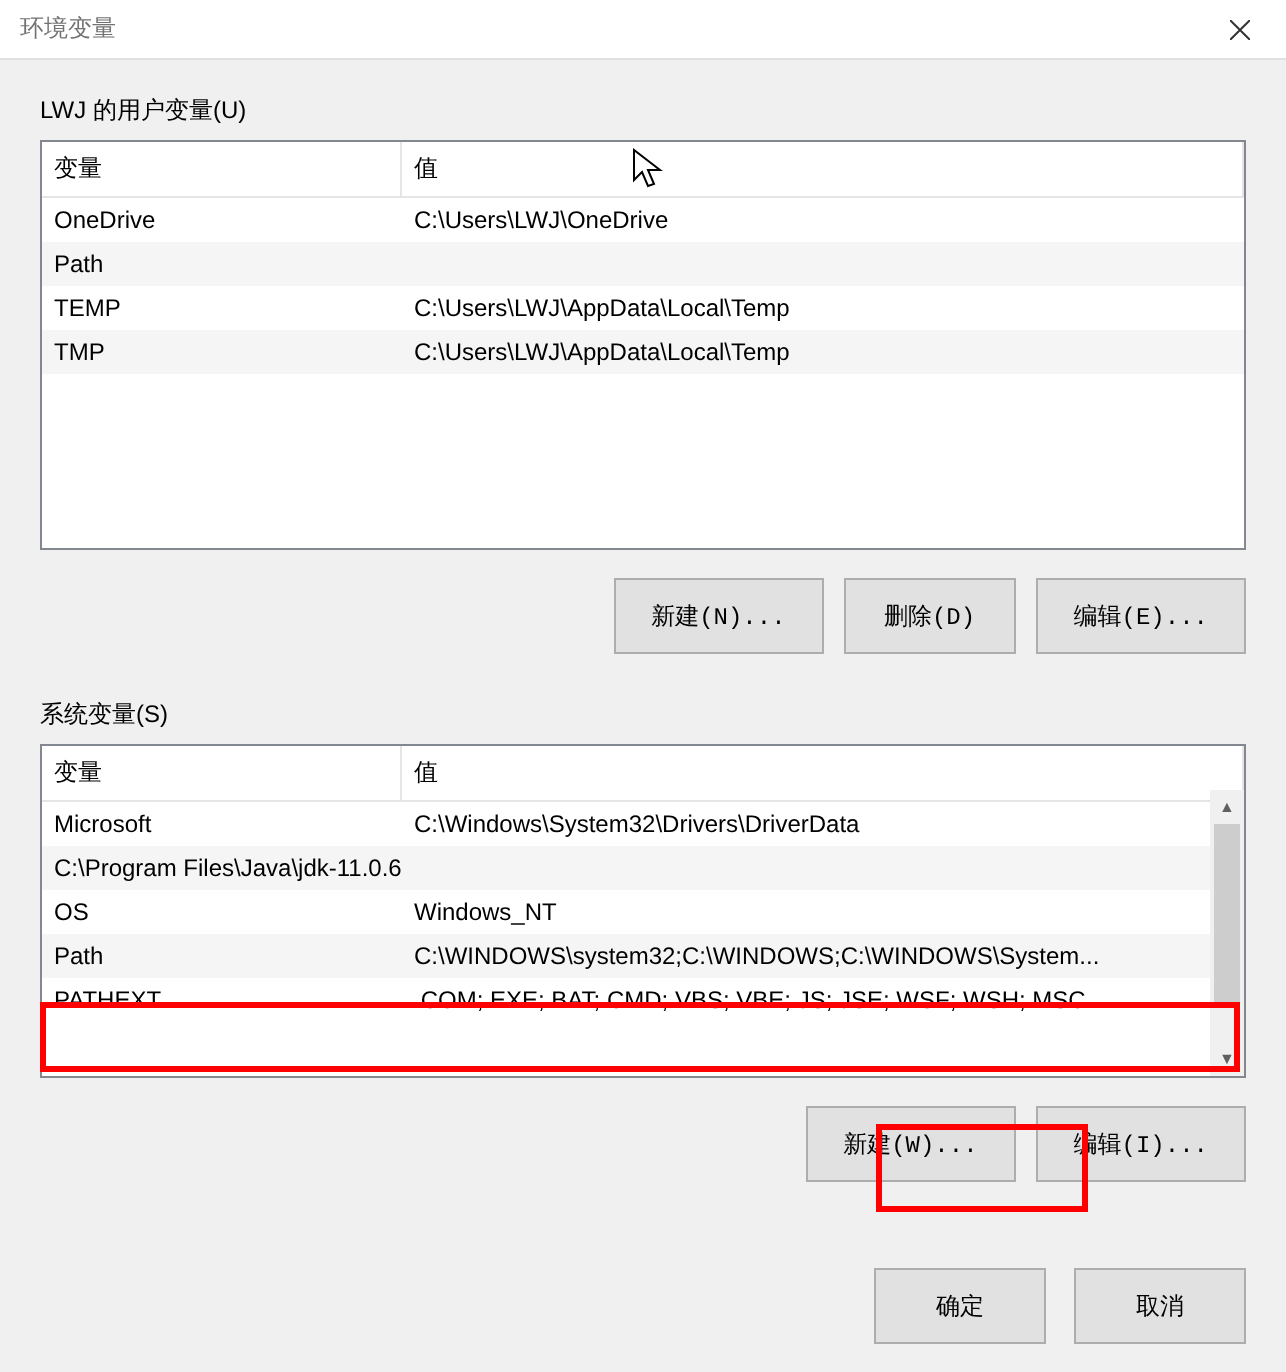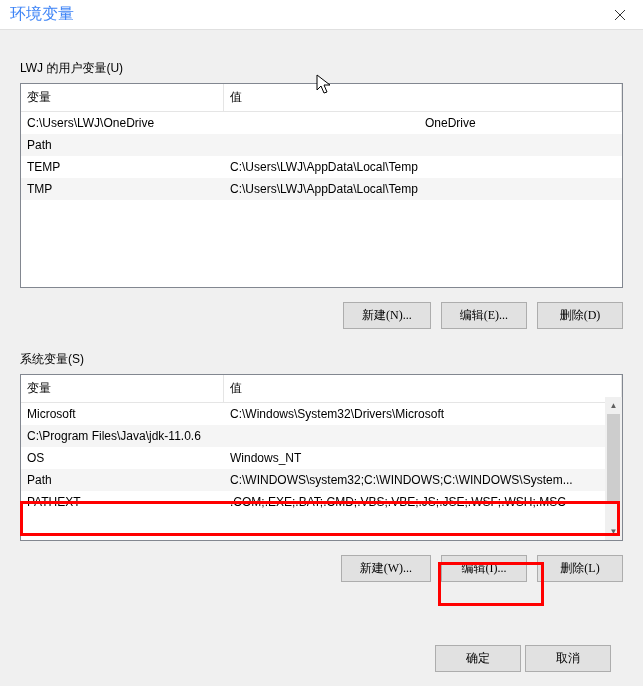--- a/index.html
+++ b/index.html
@@ -20,55 +20,55 @@
   }
   .titlebar {
     height: 30px;
     display: flex;
     align-items: center;
     padding: 0 10px;
     background: #fff;
     border-bottom: 1px solid #e0e0e0;
     position: relative;
   }
-  .titlebar .title { font-size: 16px; color: #3b82f6; }
+  .titlebar .title { font-size: 12px; color: #737373; }
   .titlebar .close {
     position: absolute;
     right: 0;
     top: 0;
     width: 46px;
     height: 30px;
     display: flex;
     align-items: center;
     justify-content: center;
   }
   .titlebar .close svg { width: 10px; height: 10px; }
   .content { padding: 12px 20px 0 20px; }
   .group { margin-bottom: 22px; }
-  .group-label { font-size: 12px; margin: 18px 0 6px 0; }
+  .group-label { font-size: 12px; margin: 5px 0 6px 0; }
   .list {
     border: 1px solid #828790;
     background: #fff;
     width: 100%;
     height: 205px;
     overflow: hidden;
     position: relative;
   }
   .list.sys { height: 167px; }
   .header-row {
     display: flex;
     background: #fff;
     border-bottom: 1px solid #e5e5e5;
   }
   .header-cell {
     padding: 5px 6px;
     font-size: 12px;
     border-right: 1px solid #e5e5e5;
   }
-  .col-name { width: 203px; flex-shrink: 0; }
+  .col-name { width: 180px; flex-shrink: 0; }
   .col-value { flex: 1; }
   .rows { }
   .row {
     display: flex;
     padding: 0;
   }
   .row:nth-child(even) { background: #f5f5f5; }
   .row:nth-child(odd)  { background: #fff; }
   .cell {
     padding: 4px 6px;
@@ -78,34 +78,34 @@
     text-overflow: ellipsis;
   }
   .btn-row {
     display: flex;
     justify-content: flex-end;
     gap: 10px;
     margin-top: 14px;
   }
   .btn {
     min-width: 86px;
-    height: 27px;
+    height: 38px;
     background: #e1e1e1;
     border: 1px solid #adadad;
     font-size: 12px;
     padding: 0 18px;
     cursor: pointer;
-    font-family: Liberation Serif, serif;
+    font-family: Liberation Mono, monospace;
   }
   .dialog-buttons {
     position: absolute;
-    right: 32px;
+    right: 20px;
     bottom: 14px;
     display: flex;
-    gap: 4px;
+    gap: 14px;
   }
   .scrollbar {
     position: absolute;
     right: 0;
     top: 22px;
     bottom: 0;
     width: 17px;
     background: #f0f0f0;
   }
   .scrollbar .thumb {
@@ -156,54 +156,54 @@
 
     <div class="group">
       <div class="group-label">LWJ 的用户变量(U)</div>
       <div class="list">
         <div class="header-row">
           <div class="header-cell col-name">变量</div>
           <div class="header-cell col-value">值</div>
         </div>
         <div class="rows">
           <div class="row">
+            <div class="cell col-name">OneDrive</div>
             <div class="cell col-value">C:\Users\LWJ\OneDrive</div>
-            <div class="cell col-name">OneDrive</div>
           </div>
           <div class="row">
             <div class="cell col-name">Path</div>
           </div>
           <div class="row">
             <div class="cell col-name">TEMP</div>
             <div class="cell col-value">C:\Users\LWJ\AppData\Local\Temp</div>
           </div>
           <div class="row">
             <div class="cell col-name">TMP</div>
             <div class="cell col-value">C:\Users\LWJ\AppData\Local\Temp</div>
           </div>
         </div>
       </div>
       <div class="btn-row">
         <button class="btn">新建(N)...</button>
+        <button class="btn">删除(D)</button>
         <button class="btn">编辑(E)...</button>
-        <button class="btn">删除(D)</button>
       </div>
     </div>
 
     <div class="group">
       <div class="group-label">系统变量(S)</div>
       <div class="list sys">
         <div class="header-row">
           <div class="header-cell col-name">变量</div>
           <div class="header-cell col-value">值</div>
         </div>
         <div class="rows">
           <div class="row">
             <div class="cell col-name">Microsoft</div>
-            <div class="cell col-value">C:\Windows\System32\Drivers\Microsoft</div>
+            <div class="cell col-value">C:\Windows\System32\Drivers\DriverData</div>
           </div>
           <div class="row">
             <div class="cell col-value">C:\Program Files\Java\jdk-11.0.6</div>
           </div>
           <div class="row">
             <div class="cell col-name">OS</div>
             <div class="cell col-value">Windows_NT</div>
           </div>
           <div class="row">
             <div class="cell col-name">Path</div>
@@ -216,21 +216,20 @@
         </div>
         <div class="scrollbar">
           <div class="arrow up">▲</div>
           <div class="thumb" style="top:17px;height:90px;"></div>
           <div class="arrow down">▼</div>
         </div>
       </div>
       <div class="btn-row">
         <button class="btn">新建(W)...</button>
         <button class="btn">编辑(I)...</button>
-        <button class="btn">删除(L)</button>
       </div>
     </div>
 
   </div>
 
   <div class="dialog-buttons">
     <button class="btn">确定</button>
     <button class="btn">取消</button>
   </div>
 

